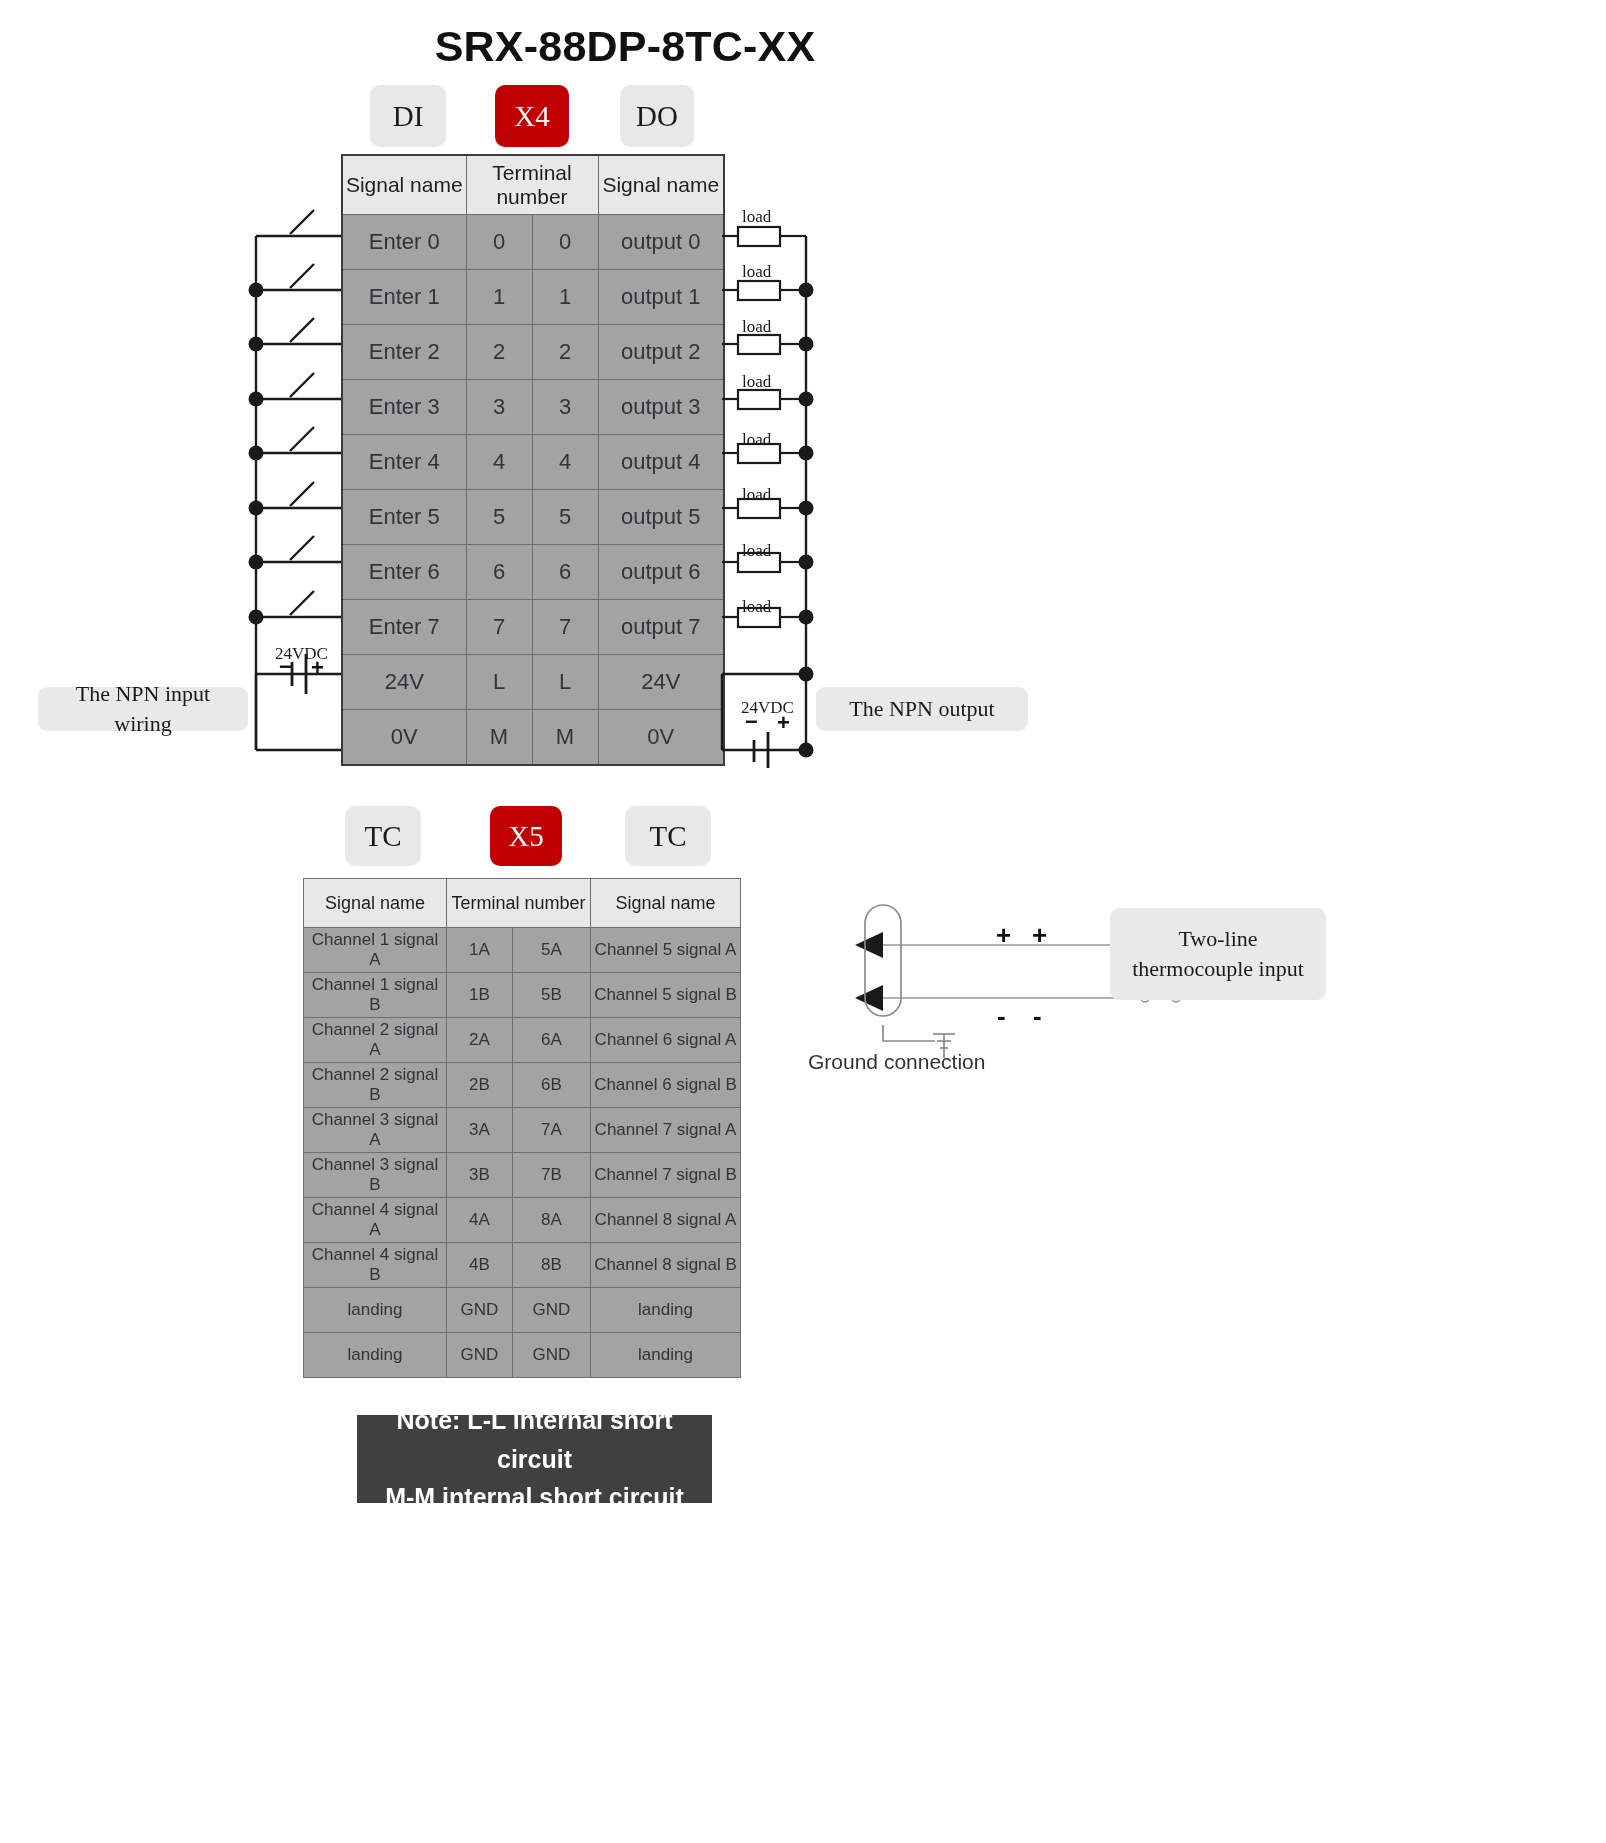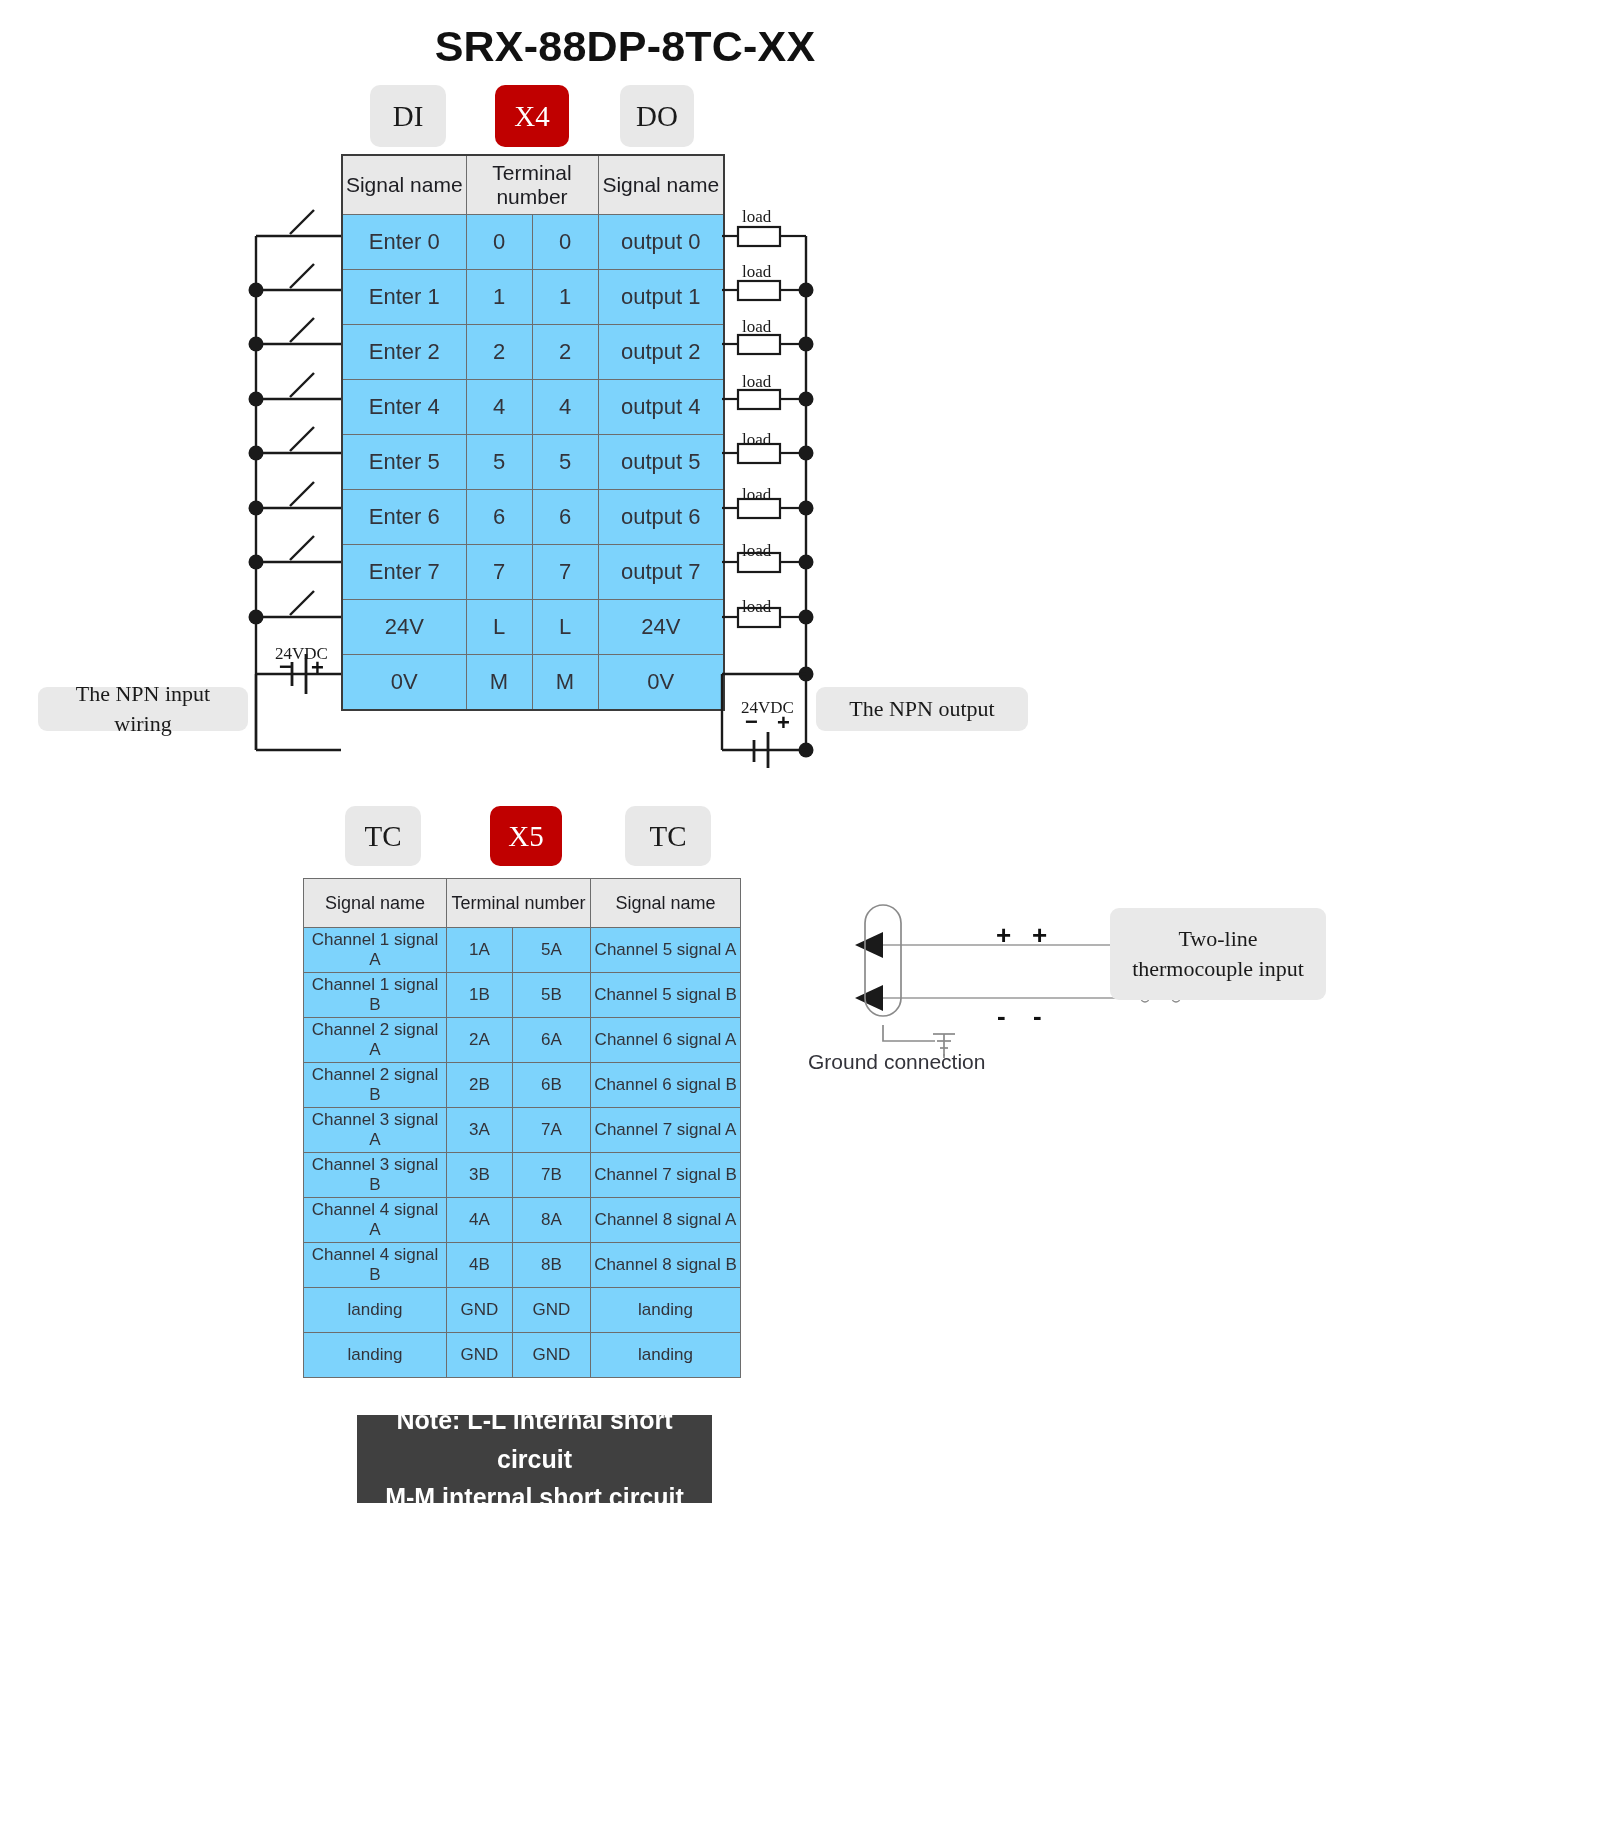--- a/index.html
+++ b/index.html
@@ -53,21 +53,21 @@
     color: #1a1a1a;
     line-height: 1.35;
     padding: 0 10px;
     box-sizing: border-box;
   }
 
   
   table.wiretable {
     border-collapse: collapse;
     table-layout: fixed;
-    background: #7dd3fc;
+    background: #a3a3a3;
   }
   table.wiretable td, table.wiretable th {
     border: 1px solid #6d6d6d;
     text-align: center;
     vertical-align: middle;
     font-weight: normal;
     color: #33333a;
     padding: 0 2px;
   }
   table.wiretable thead th {
@@ -162,20 +162,26 @@
           <td>Enter 1</td>
           <td>1</td>
           <td>1</td>
           <td>output 1</td>
         </tr>
         <tr>
           <td>Enter 2</td>
           <td>2</td>
           <td>2</td>
           <td>output 2</td>
+        </tr>
+        <tr>
+          <td>Enter 3</td>
+          <td>3</td>
+          <td>3</td>
+          <td>output 3</td>
         </tr>
         <tr>
           <td>Enter 4</td>
           <td>4</td>
           <td>4</td>
           <td>output 4</td>
         </tr>
         <tr>
           <td>Enter 5</td>
           <td>5</td>

